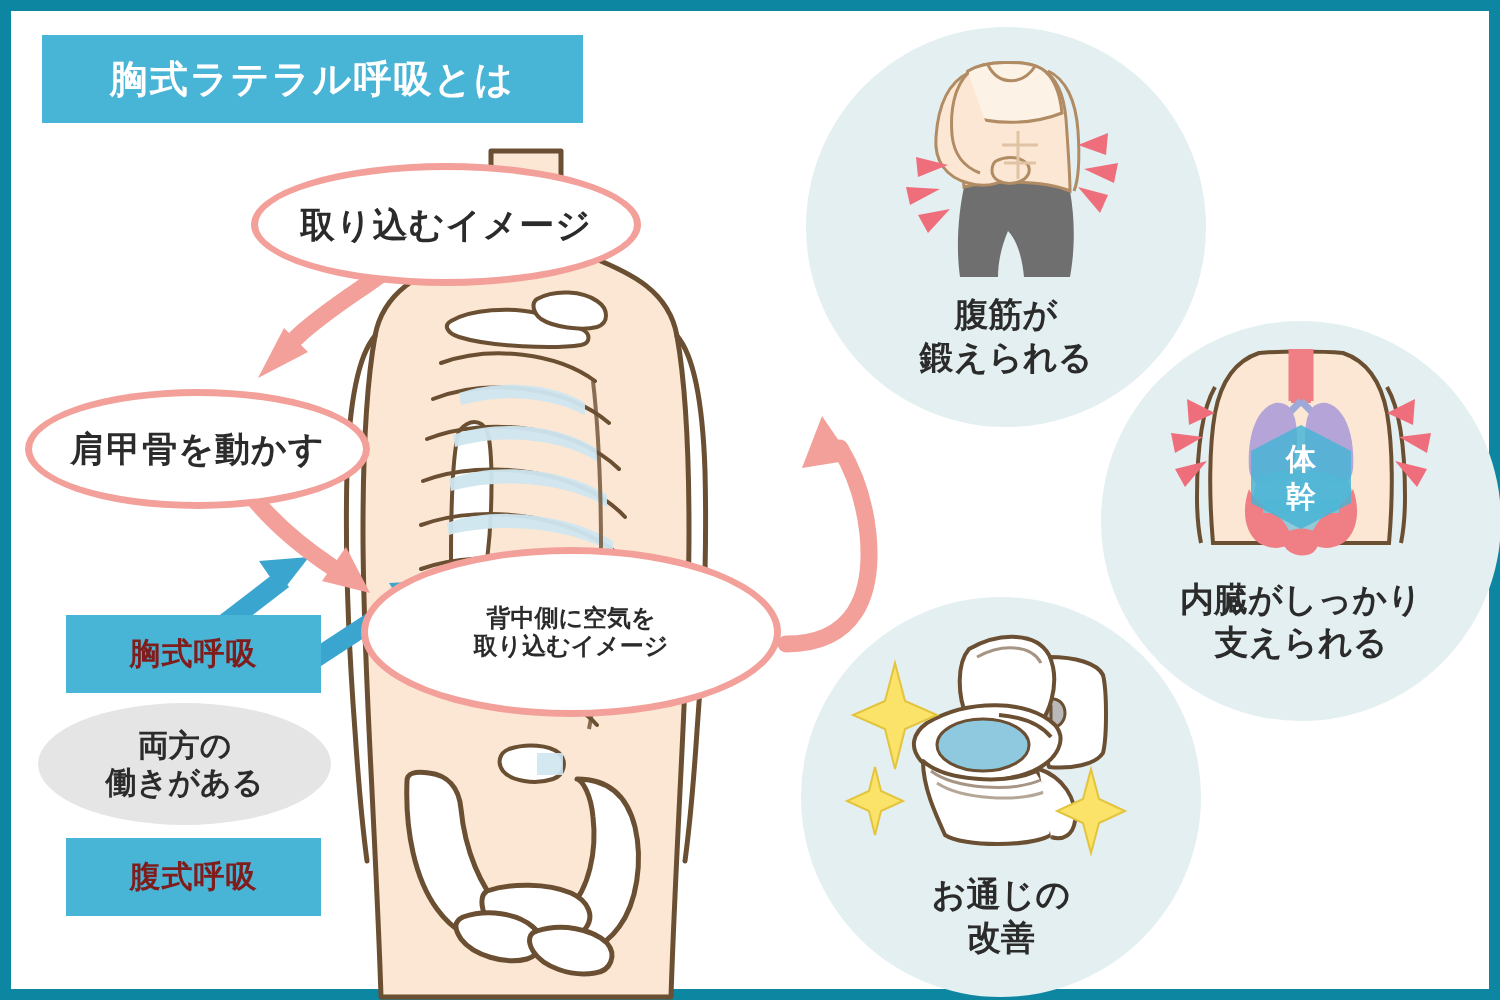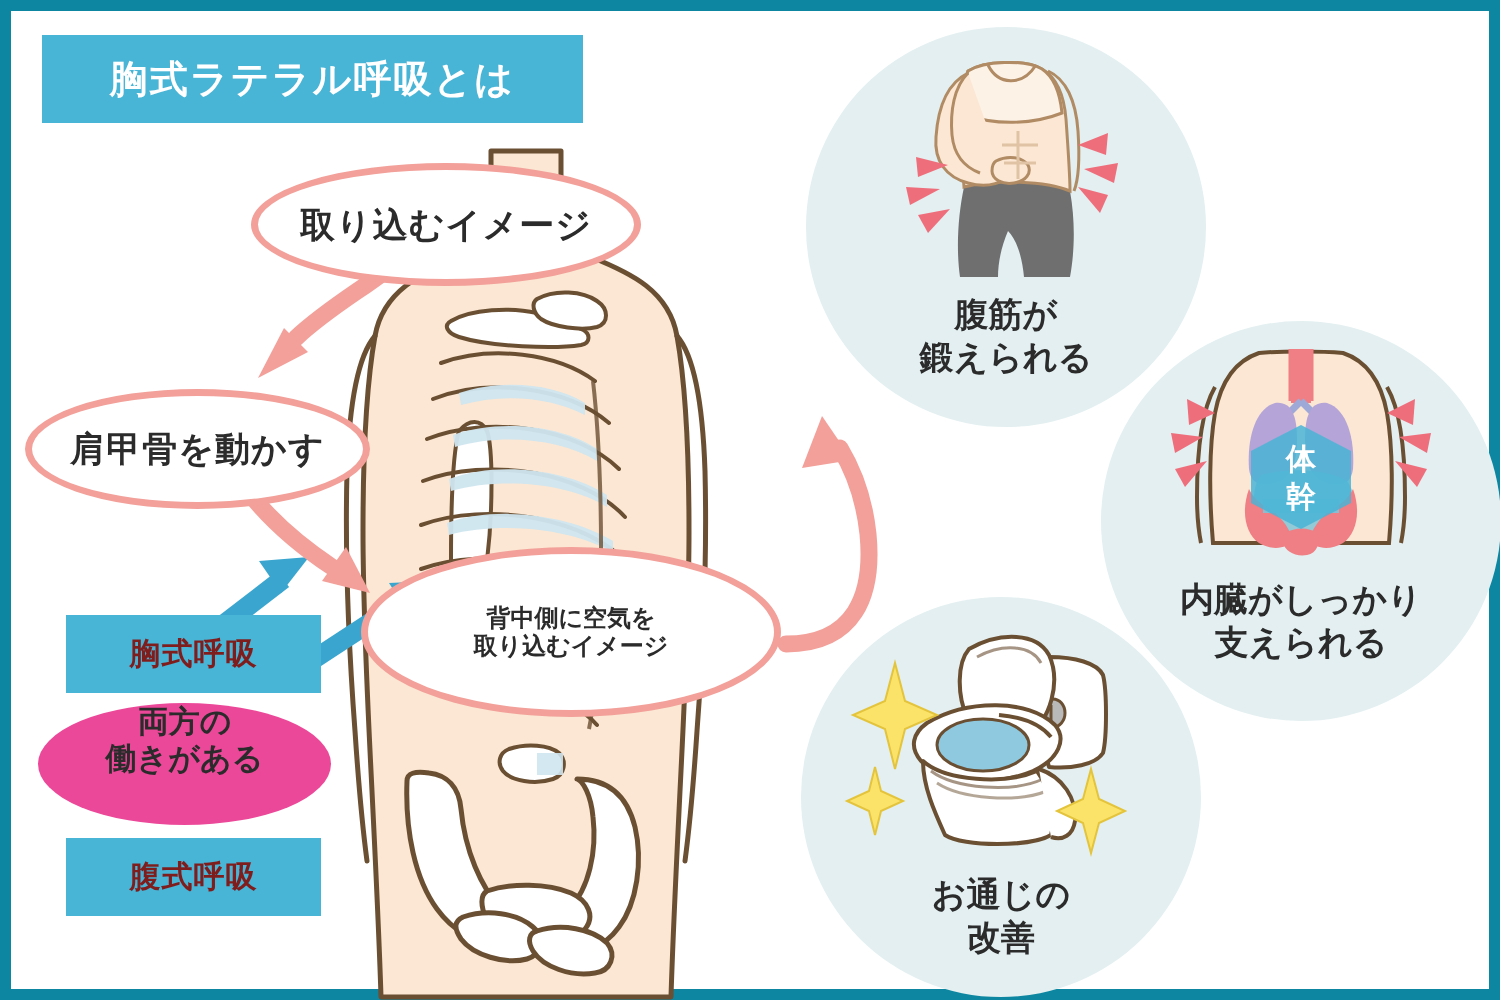--- a/index.html
+++ b/index.html
@@ -57,22 +57,22 @@
   
   .teal-box{
     background:#48b4d6;
     display:flex;align-items:center;justify-content:center;
   }
   .teal-box .t{color:#7f1d1d;font-size:31px;font-weight:bold;letter-spacing:1px;white-space:nowrap;}
   #label-chest{left:55px;top:604px;width:255px;height:78px;}
   #label-belly{left:55px;top:827px;width:255px;height:78px;justify-content:center;}
   #label-both{
     left:27px;top:692px;width:293px;height:122px;
-    background:#ec4899;border-radius:50%;
-    display:flex;justify-content:center;text-align:center;
+    background:#e5e5e5;border-radius:50%;
+    display:flex;align-items:center;justify-content:center;text-align:center;
   }
   #label-both .t{
     color:#2b2b2b;font-size:31px;font-weight:bold;line-height:1.2;white-space:pre-line;
   }
 
   
   .benefit{
     background:#e3eff0;border-radius:50%;
     display:flex;flex-direction:column;align-items:center;
   }

